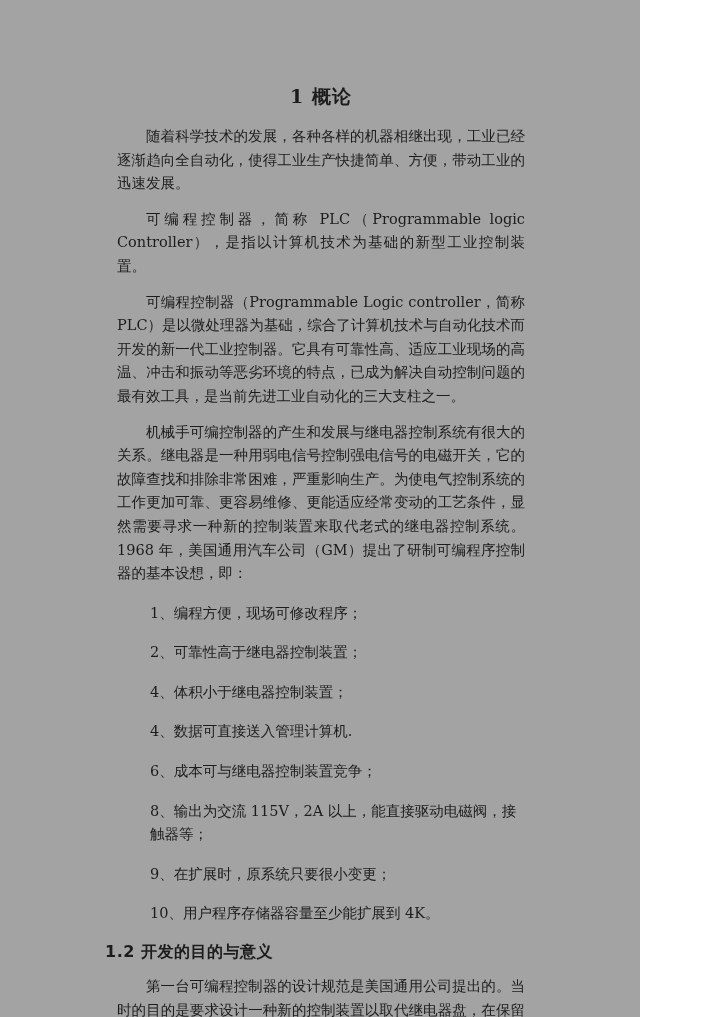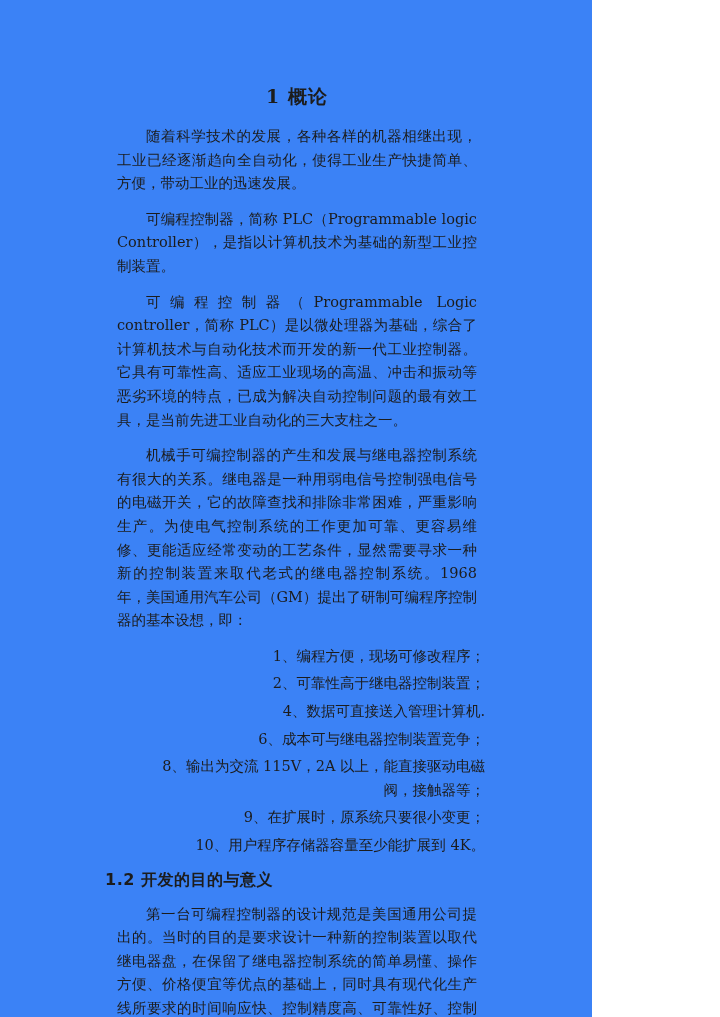--- a/index.html
+++ b/index.html
@@ -2,24 +2,24 @@
 <html><head>
 <meta charset="utf-8">
 <style>
   html, body {
     margin: 0;
     padding: 0;
     background: #ffffff;
   }
   .page {
     position: relative;
-    width: 592px;
+    width: 640px;
     height: 1017px;
     box-sizing: border-box;
-    background: #3b82f6;
+    background: #a3a3a3;
     overflow: hidden;
     padding: 84px 103px 0 105px;
     font-family: "DejaVu Serif", "Liberation Serif", serif;
     color: #1c1c1c;
   }
   .doc-title {
     font-size: 19px;
     font-weight: bold;
     text-align: center;
     letter-spacing: 1px;
@@ -38,43 +38,44 @@
     font-weight: bold;
     margin: 12px 0 9px 0;
     letter-spacing: 0.5px;
   }
   .list {
     margin: 0;
   }
   .list-item {
     font-size: 14.5px;
     line-height: 23.6px;
-    margin: 4px;
+    margin: 16px;
     padding-left: 2em;
     text-indent: 0;
-    text-align: right;
+    text-align: left;
   }
 </style>
 </head>
 <body>
 
 <div class="page">
 
   <h1 class="doc-title">1 概论</h1>
 
   <p class="para">随着科学技术的发展，各种各样的机器相继出现，工业已经逐渐趋向全自动化，使得工业生产快捷简单、方便，带动工业的迅速发展。</p>
 
 
   <p class="para">可编程控制器，简称 PLC（Programmable logic Controller），是指以计算机技术为基础的新型工业控制装置。</p>
   <p class="para">可编程控制器（Programmable Logic controller，简称 PLC）是以微处理器为基础，综合了计算机技术与自动化技术而开发的新一代工业控制器。它具有可靠性高、适应工业现场的高温、冲击和振动等恶劣环境的特点，已成为解决自动控制问题的最有效工具，是当前先进工业自动化的三大支柱之一。</p>
   <p class="para">机械手可编控制器的产生和发展与继电器控制系统有很大的关系。继电器是一种用弱电信号控制强电信号的电磁开关，它的故障查找和排除非常困难，严重影响生产。为使电气控制系统的工作更加可靠、更容易维修、更能适应经常变动的工艺条件，显然需要寻求一种新的控制装置来取代老式的继电器控制系统。1968 年，美国通用汽车公司（GM）提出了研制可编程序控制器的基本设想，即：</p>
 
   <div class="list">
     <p class="list-item">1、编程方便，现场可修改程序；</p>
     <p class="list-item">2、可靠性高于继电器控制装置；</p>
+    <p class="list-item">4、体积小于继电器控制装置；</p>
     <p class="list-item">4、数据可直接送入管理计算机.</p>
     <p class="list-item">6、成本可与继电器控制装置竞争；</p>
     <p class="list-item">8、输出为交流 115V，2A 以上，能直接驱动电磁阀，接触器等；</p>
     <p class="list-item">9、在扩展时，原系统只要很小变更；</p>
     <p class="list-item">10、用户程序存储器容量至少能扩展到 4K。</p>
   </div>
 
   <h2 class="heading">1.2 开发的目的与意义</h2>
 
   <p class="para">第一台可编程控制器的设计规范是美国通用公司提出的。当时的目的是要求设计一种新的控制装置以取代继电器盘，在保留了继电器控制系统的简单易懂、操作方便、价格便宜等优点的基础上，同时具有现代化生产线所要求的时间响应快、控制精度高、可靠性好、控制程序、可随工艺改变、易于与计算机接口、维修方便等诸多高品质与功能。这一设想提出后，美国数字设备公司（DEC）于 1969 年研制成第一台 PLC，型号为 PDP-14，投入通用汽车公司的生产线控制中，取得了令人满意的效果，从此开创了 PLC 的新纪元。</p>

